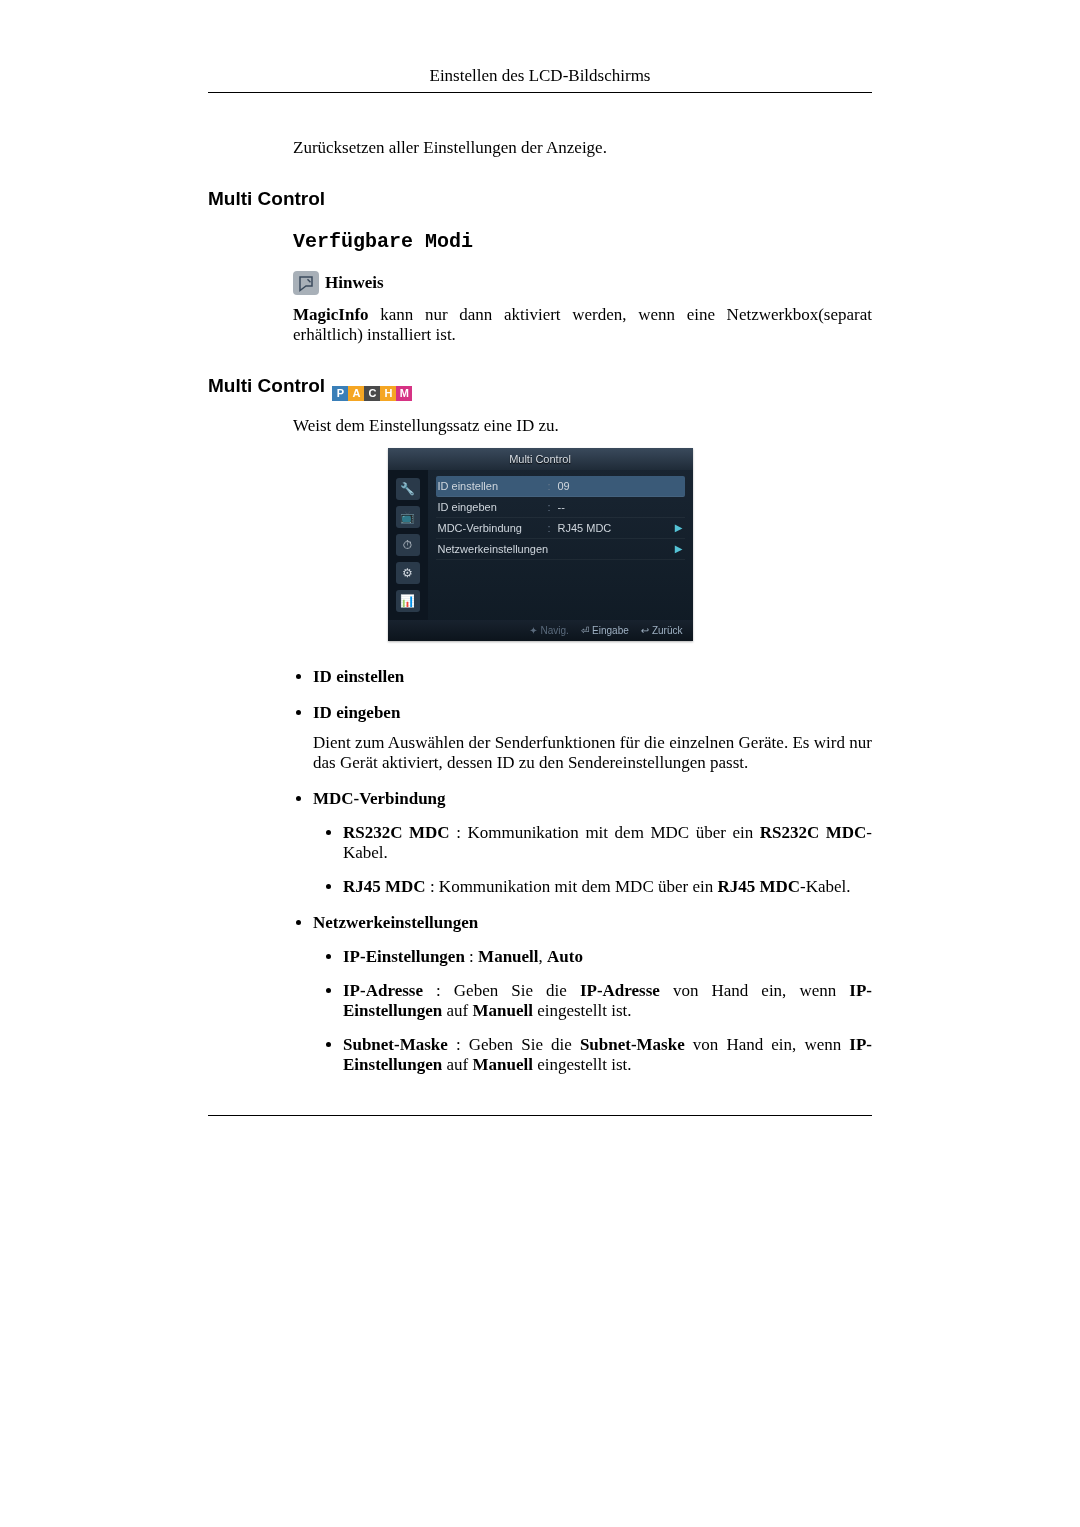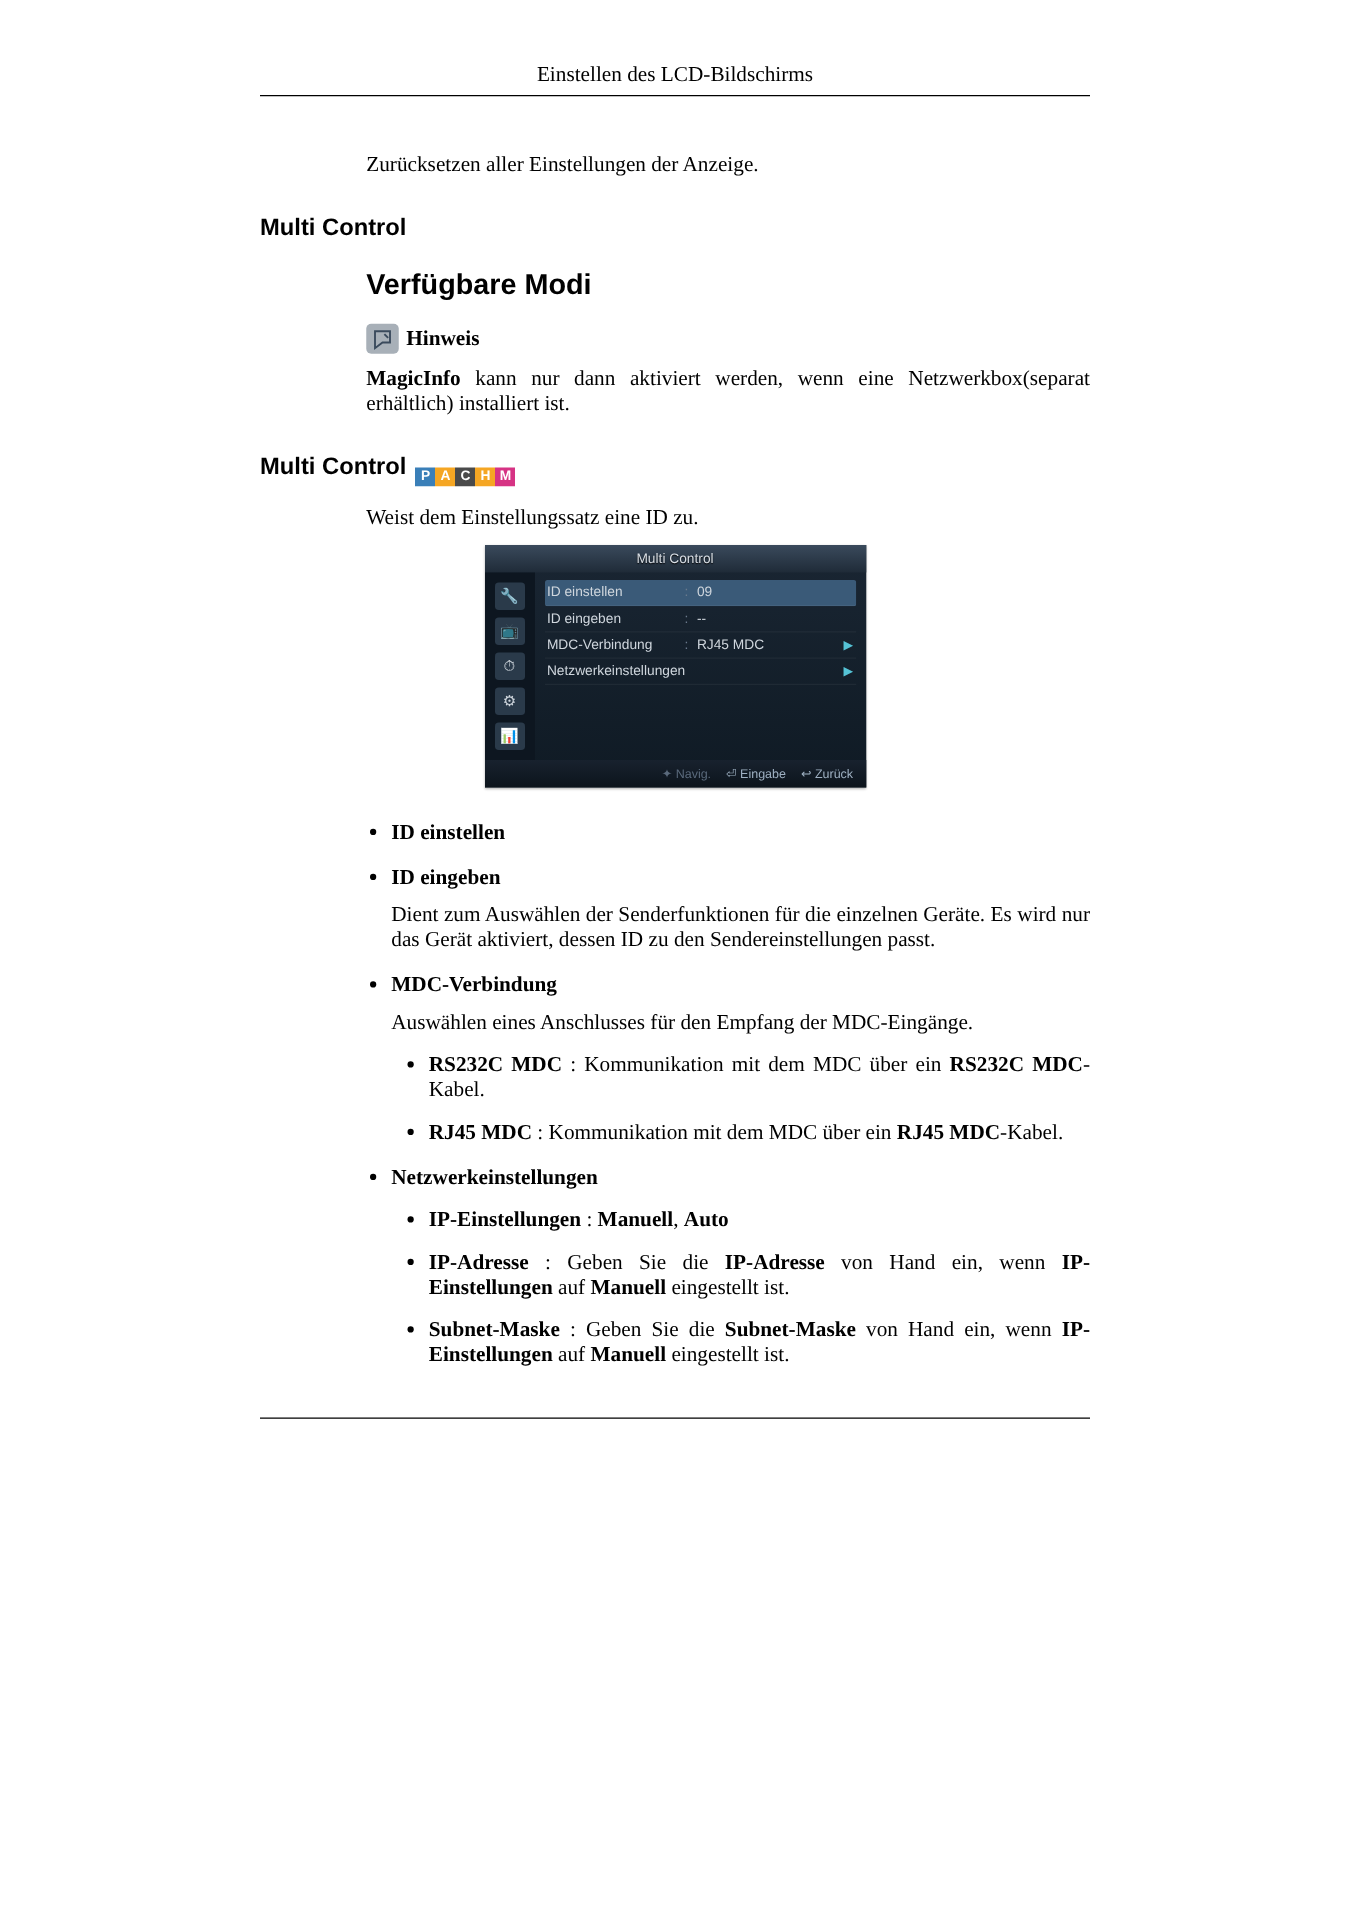--- a/index.html
+++ b/index.html
@@ -5,21 +5,21 @@
   body {
     margin: 0;
     padding: 0;
     font-family: "Times New Roman", Times, serif;
     font-size: 17px;
     color: #000;
     background: #fff;
   }
   .page {
     width: 904px;
-    margin: 0 auto;
+    margin: 16px auto;
     padding: 50px 120px 60px 120px;
     box-sizing: border-box;
   }
   .header-title {
     text-align: center;
     font-size: 17px;
     margin-bottom: 6px;
   }
   .hr {
     border: none;
@@ -34,23 +34,23 @@
   .indent-text {
     margin-left: 85px;
   }
   h3.section {
     font-family: Arial, Helvetica, sans-serif;
     font-weight: bold;
     font-size: 19px;
     margin: 30px 0 15px 0;
   }
   h3.subheading {
-    font-family: Liberation Sans, sans-serif;
+    font-family: Liberation Mono, monospace;
     font-weight: bold;
-    font-size: 23px;
+    font-size: 20px;
     margin: 20px 0 15px 85px;
   }
   ul.modes {
     list-style: disc;
     margin: 0 0 0 105px;
     padding: 0;
   }
   ul.modes li {
     margin: 16px 0;
     font-weight: bold;
@@ -281,21 +281,20 @@
   <ul class="defs">
     <li>
       <div class="def-title">ID einstellen</div>
     </li>
     <li>
       <div class="def-title">ID eingeben</div>
       <div class="def-body">Dient zum Auswählen der Senderfunktionen für die einzelnen Geräte. Es wird nur das Gerät aktiviert, dessen ID zu den Sendereinstellungen passt.</div>
     </li>
     <li>
       <div class="def-title">MDC-Verbindung</div>
-      <div class="def-body">Auswählen eines Anschlusses für den Empfang der MDC-Eingänge.</div>
       <ul class="subdefs">
         <li>
           <b>RS232C MDC</b><span> : Kommunikation mit dem MDC über ein </span><b>RS232C MDC</b><span>-Kabel.</span>
         </li>
         <li>
           <b>RJ45 MDC</b><span> : Kommunikation mit dem MDC über ein </span><b>RJ45 MDC</b><span>-Kabel.</span>
         </li>
       </ul>
     </li>
     <li>

